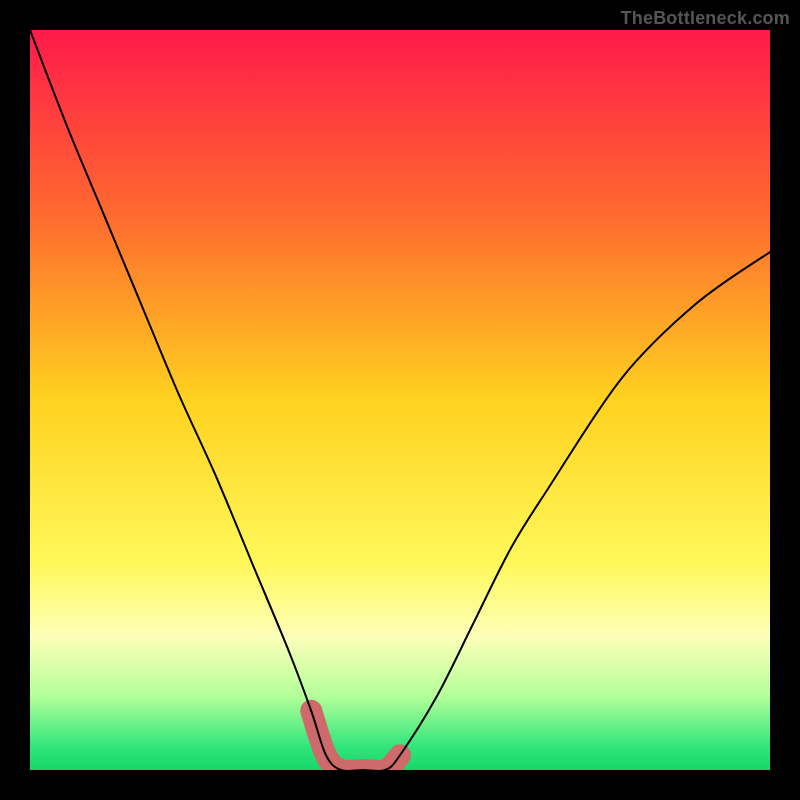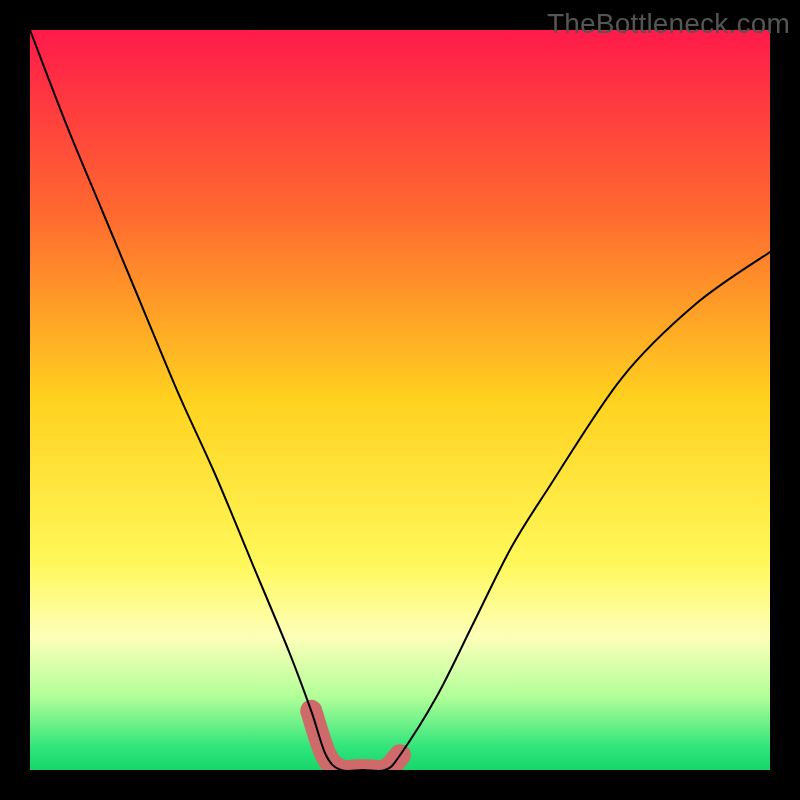--- a/index.html
+++ b/index.html
@@ -16,22 +16,22 @@
     left: 30px;
     top: 30px;
     width: 740px;
     height: 740px;
   }
   .watermark {
     position: absolute;
     top: 8px;
     right: 10px;
     color: #555;
-    font-size: 28px;
-    font-weight: 400;
+    font-size: 18px;
+    font-weight: 700;
     letter-spacing: 0.2px;
     z-index: 10;
   }
   svg {
     display: block;
   }
   .curve {
     fill: none;
     stroke: #000;
     stroke-width: 2;

